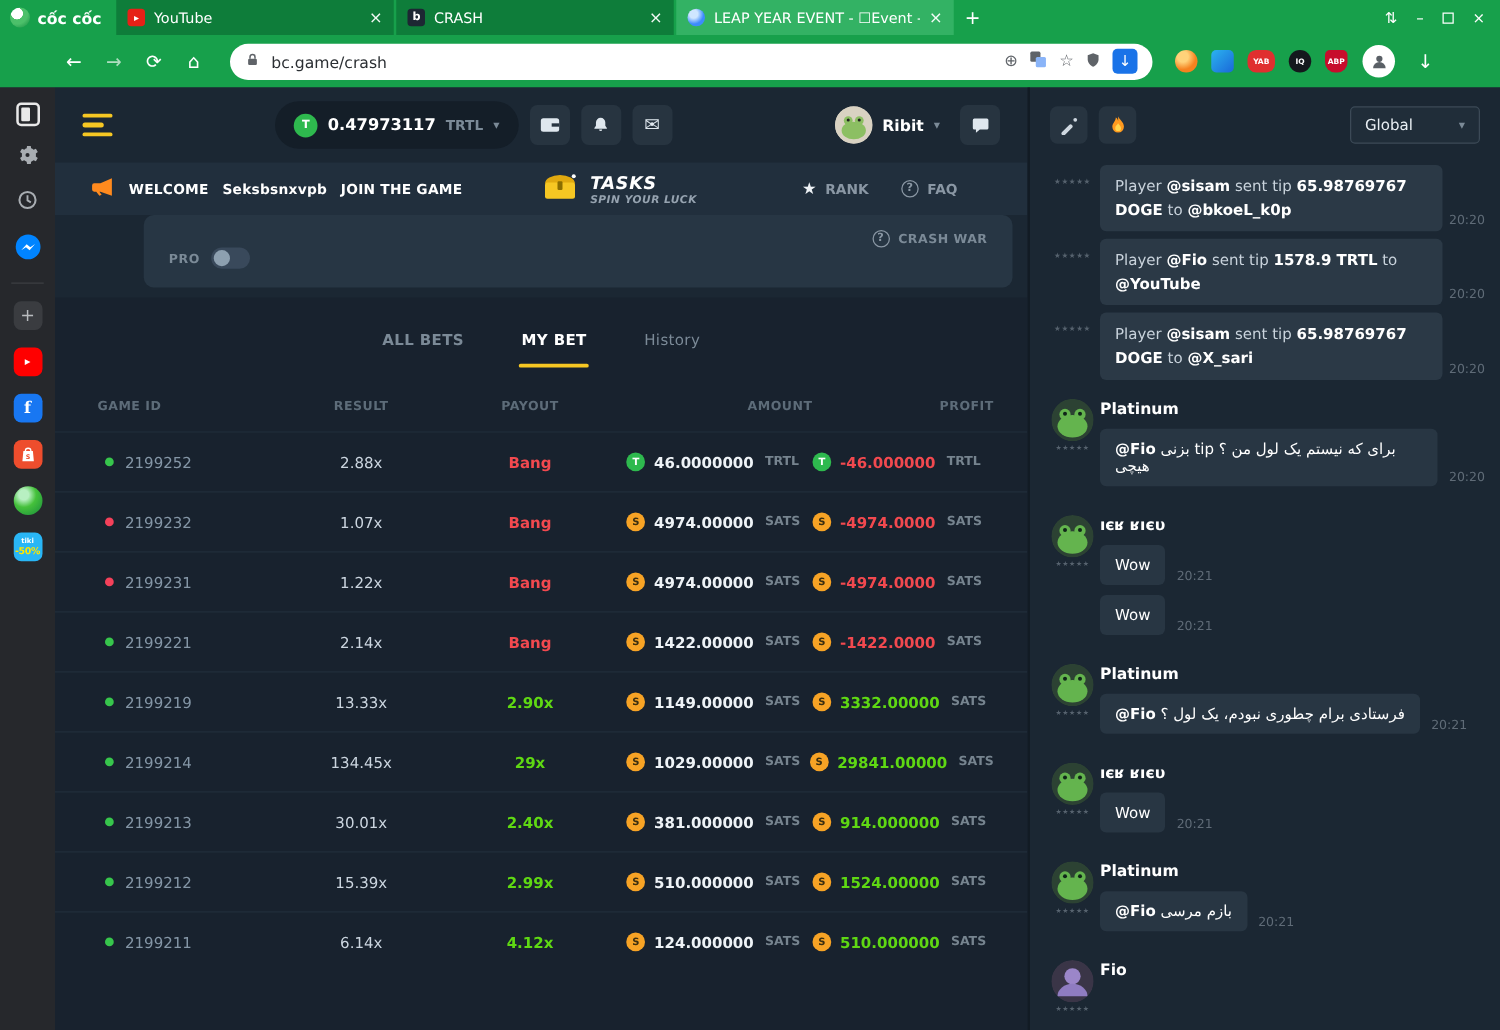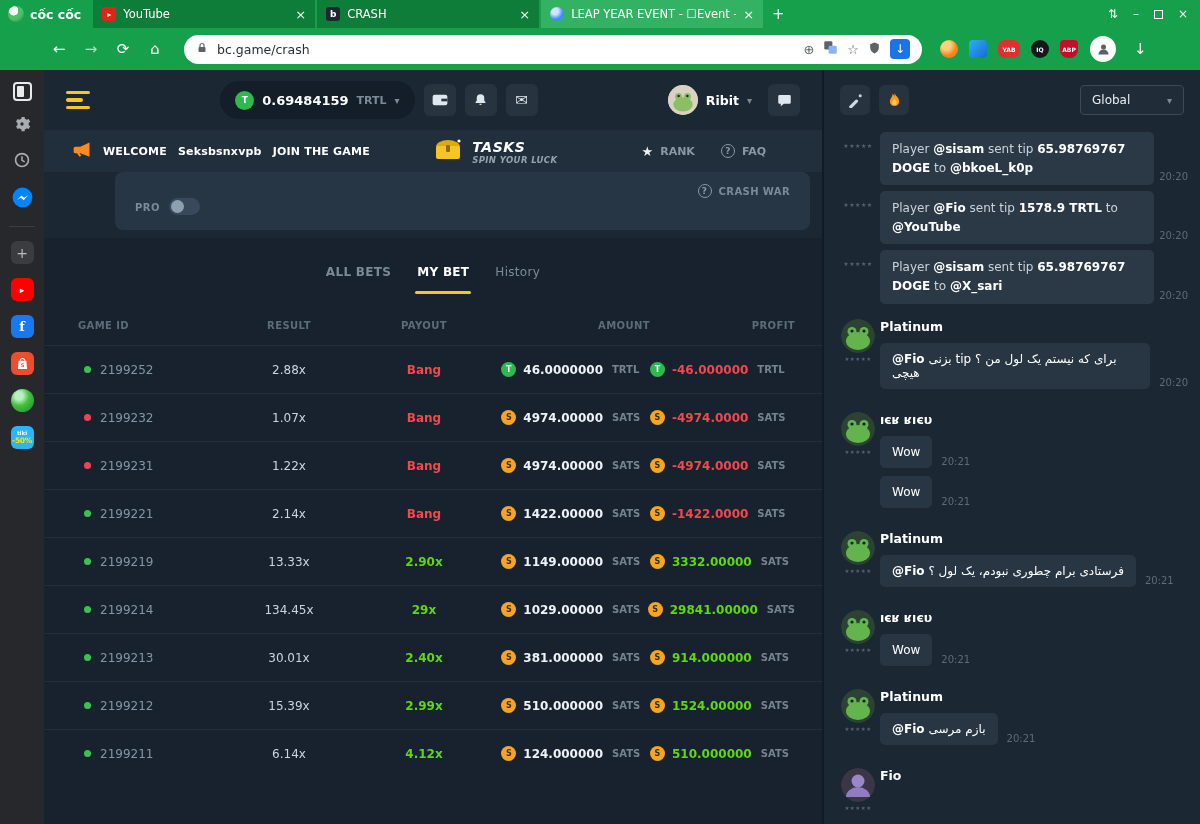--- a/index.html
+++ b/index.html
@@ -88,21 +88,21 @@
   .star-ic{color:#eef2f6;font-size:13px}
   .q-circle{width:14px;height:14px;border-radius:50%;border:1.5px solid #8a97a4;color:#8a97a4;font-size:9px;font-weight:bold;display:flex;align-items:center;justify-content:center}
 
   .game-panel{margin:0 12px 8px 71px;width:695px;height:58px;background:#273644;border-radius:8px;display:flex;justify-content:space-between;padding:12px 20px 0;flex:none}
   .pro{display:flex;align-items:center;gap:9px;color:#7b8a97;font-weight:bold;font-size:10px;letter-spacing:.5px}
   .toggle{width:31px;height:17px;border-radius:9px;background:#39495b;position:relative;margin-top:-2px}
   .toggle::after{content:"";position:absolute;left:2px;top:2px;width:13px;height:13px;border-radius:50%;background:#8da0b0}
   .crashwar{display:flex;align-items:center;gap:7px;color:#7b8a97;font-weight:bold;font-size:10px;letter-spacing:.4px;height:14px}
 
   .bets{flex:1;background:#18222e;display:flex;flex-direction:column;min-height:0}
-  .bet-tabs{display:flex;justify-content:center;gap:26px;padding-top:27px;flex:none}
+  .bet-tabs{display:flex;justify-content:center;gap:46px;padding-top:27px;flex:none}
   .bet-tab{color:#7b8a97;font-weight:bold;font-size:12px;letter-spacing:.3px;padding-bottom:15px;position:relative}
   .bet-tab.light{font-weight:normal}
   .bet-tab.active{color:#fff}
   .bet-tab.active::after{content:"";position:absolute;left:-2px;right:-2px;bottom:0;height:3px;background:#f6c723;border-radius:2px}
   .table-head,.trow{display:grid;grid-template-columns:180px 130px 140px 156px 145px;padding-right:27px;align-items:center}
   .table-head{padding-top:26px;padding-bottom:14px;color:#5d6c79;font-size:10px;font-weight:bold;letter-spacing:.4px}
   .h-id{padding-left:34px}
   .h-center{text-align:center}
   .h-right{text-align:right}
   .table-body{flex:1;overflow:hidden}
@@ -257,21 +257,21 @@
 
         <div class="site-topbar">
           <div class="hamburger">
               <i></i>
               <i></i>
               <i></i>
             </div>
           <div class="sp"></div>
           <div class="balance-pill">
             <span class="coin coin-trtl big">T</span>
-            <span class="balance">0.69484159</span>
+            <span class="balance">0.47973117</span>
             <span class="cur-label">TRTL</span>
             <span class="caret">▾</span>
           </div>
           <span class="icon-btn">
               <svg width="16" height="14" viewBox="0 0 24 20">
                 <rect x="1" y="2" width="22" height="16" rx="3" fill="#dfe7ee"></rect>
                 <rect x="14" y="8" width="9" height="4" fill="#273440"></rect>
               </svg>
             </span>
           <span class="icon-btn">

